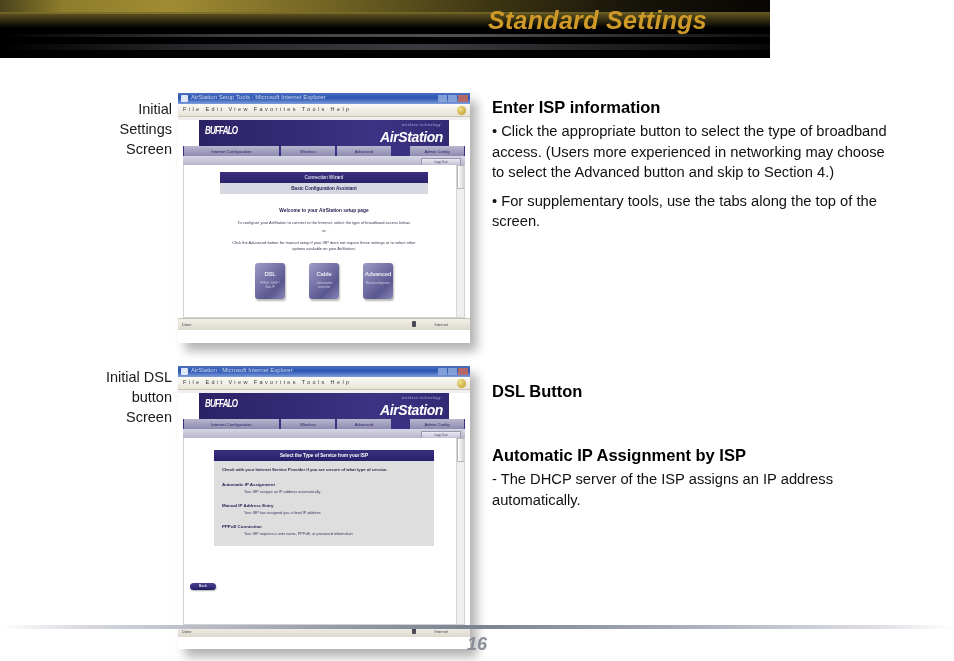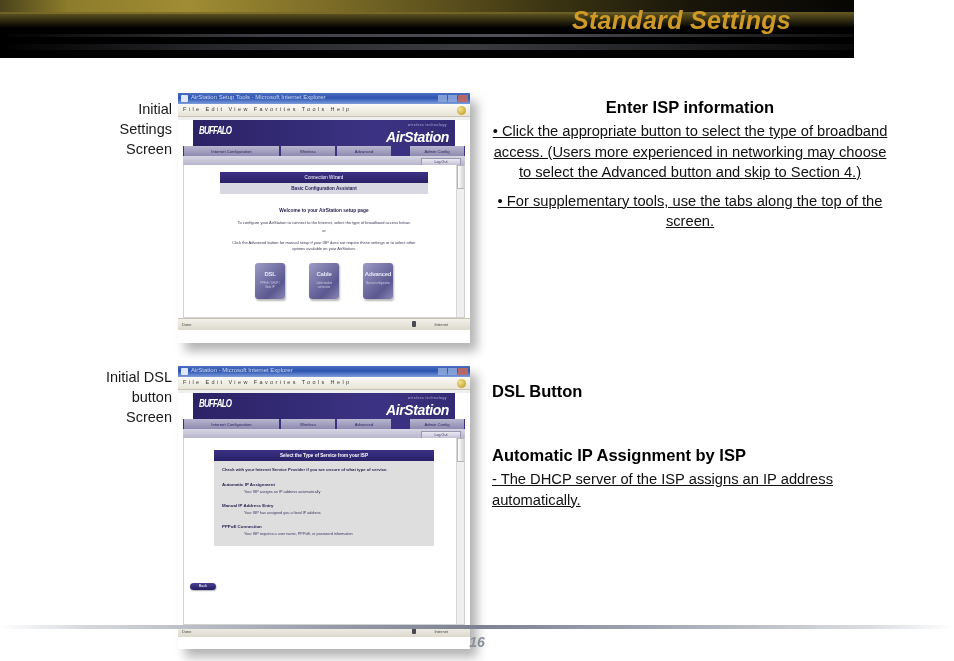--- a/index.html
+++ b/index.html
@@ -12,21 +12,21 @@
     background: #ffffff;
     font-family: "Liberation Sans", sans-serif;
     overflow: hidden;
     position: relative;
   }
 
   
   #header-banner {
     position: absolute;
     left: 0; top: 0;
-    width: 854px;
+    width: 770px;
     height: 58px;
     background: #000000;
     overflow: hidden;
   }
   #header-gold-edge {
     position: absolute;
     left: 0; top: 0;
     width: 100%;
     height: 14px;
     background: linear-gradient(to right,
@@ -147,21 +147,21 @@
     background: radial-gradient(circle at 35% 35%, #f2e38a, #b8931d);
   }
 
   .bs-chrome-pad {
     height: 3px;
     background: #efefef;
   }
 
   .bs-airstation-header {
     height: 26px;
-    margin: 0 15px;
+    margin: 0 21px;
     background: linear-gradient(to right, #2b2266 0%, #332a74 35%, #3d3384 70%, #332a74 100%);
     position: relative;
   }
   .bs-buffalo-logo {
     position: absolute;
     left: 6px; top: 5px;
     font-size: 10px;
     font-weight: bold;
     font-style: italic;
     color: #ffffff;
@@ -408,57 +408,56 @@
   .bs-status-lock {
     position: absolute;
     right: 54px; top: 2px;
     width: 4px; height: 6px;
     background: #4a4a52;
     border-radius: 1px;
   }
 
   
   .copy-block { position: absolute; width: 396px; }
-  #copy-enter-isp { left: 492px; top: 41px; text-align: center; }
+  #copy-enter-isp { left: 492px; top: 41px; }
   #copy-dsl       { left: 492px; top: 325px; }
 
   .copy-h {
     font-size: 16.5px;
     font-weight: bold;
     color: #000000;
     margin: 0 0 3px 0;
     line-height: 21px;
   }
   .copy-p {
     font-size: 14.7px;
     line-height: 20.5px;
     color: #111111;
     margin: 0 0 8px 0;
-    text-decoration: underline;
   }
   .copy-p.tight { margin-bottom: 0; }
   .spacer-gap { height: 40px; }
 
   
   #footer { position: absolute; left: 0; top: 603px; width: 954px; height: 58px; }
   #footer-rule {
     position: absolute;
     left: 0; top: 22px;
     width: 954px; height: 4px;
     background: linear-gradient(to right,
       rgba(255,255,255,1) 0%, rgba(214,216,222,1) 9%,
       rgba(150,155,168,1) 35%, rgba(124,130,146,1) 50%,
       rgba(160,165,177,1) 68%, rgba(221,223,228,1) 92%, rgba(255,255,255,1) 100%);
   }
   #footer-page-number {
     position: absolute;
     left: 0; top: 31px;
     width: 954px;
     text-align: center;
-    font-size: 14px;
+    font-size: 18px;
     font-style: italic;
     font-weight: bold;
     color: #8a8f9a;
   }
 </style>
 </head>
 <body>
 
 <div id="header-banner">
   <div id="header-gold-edge"></div>

